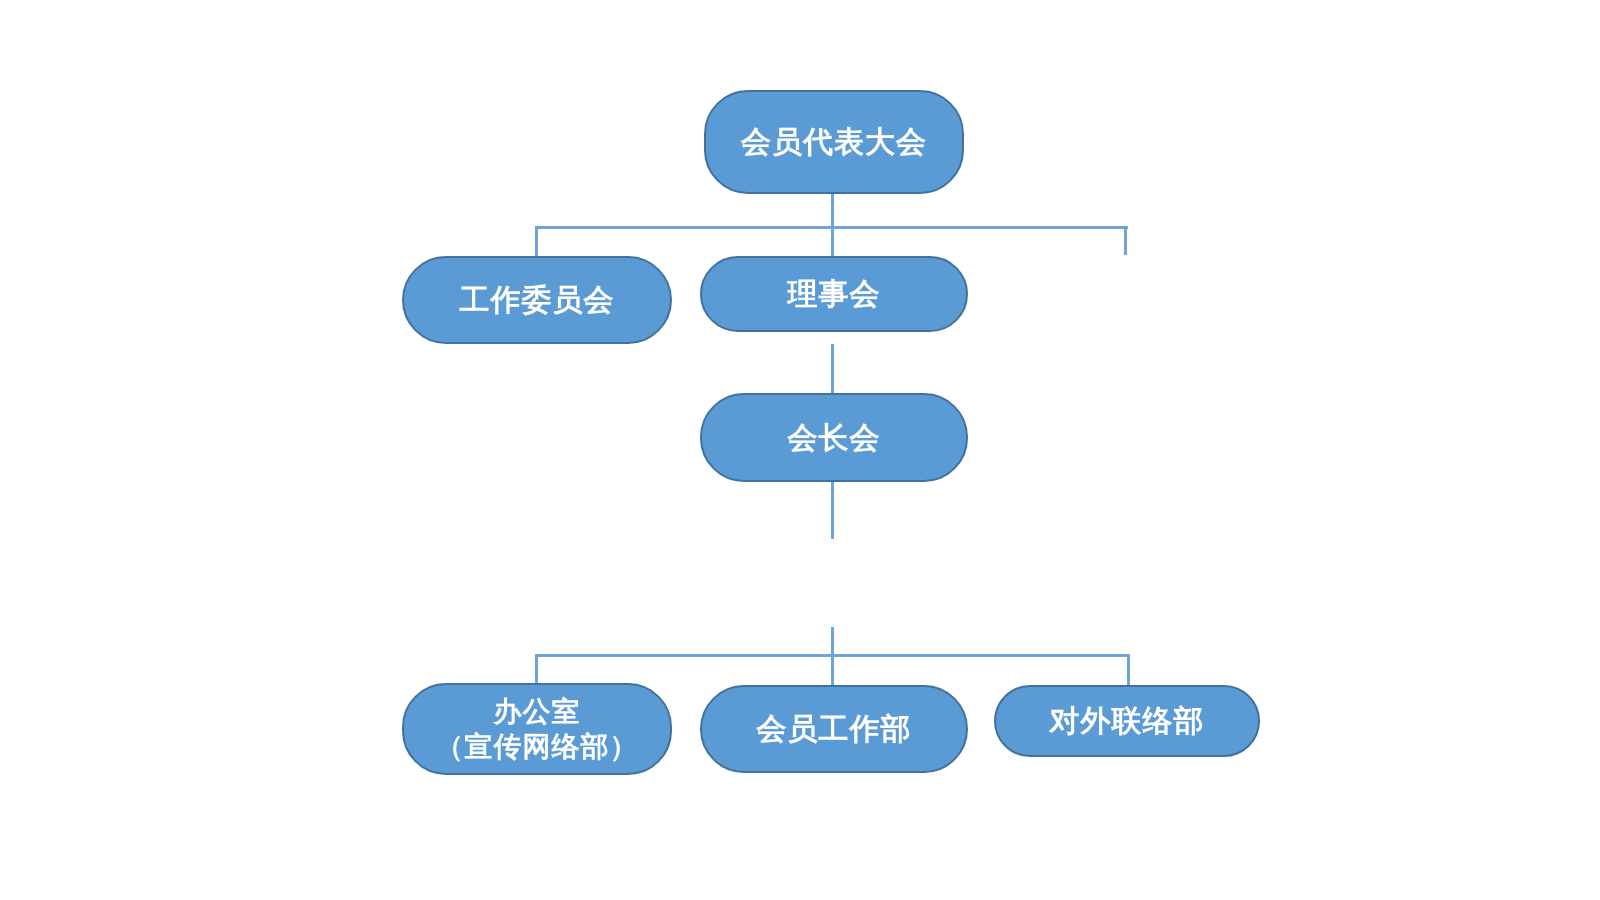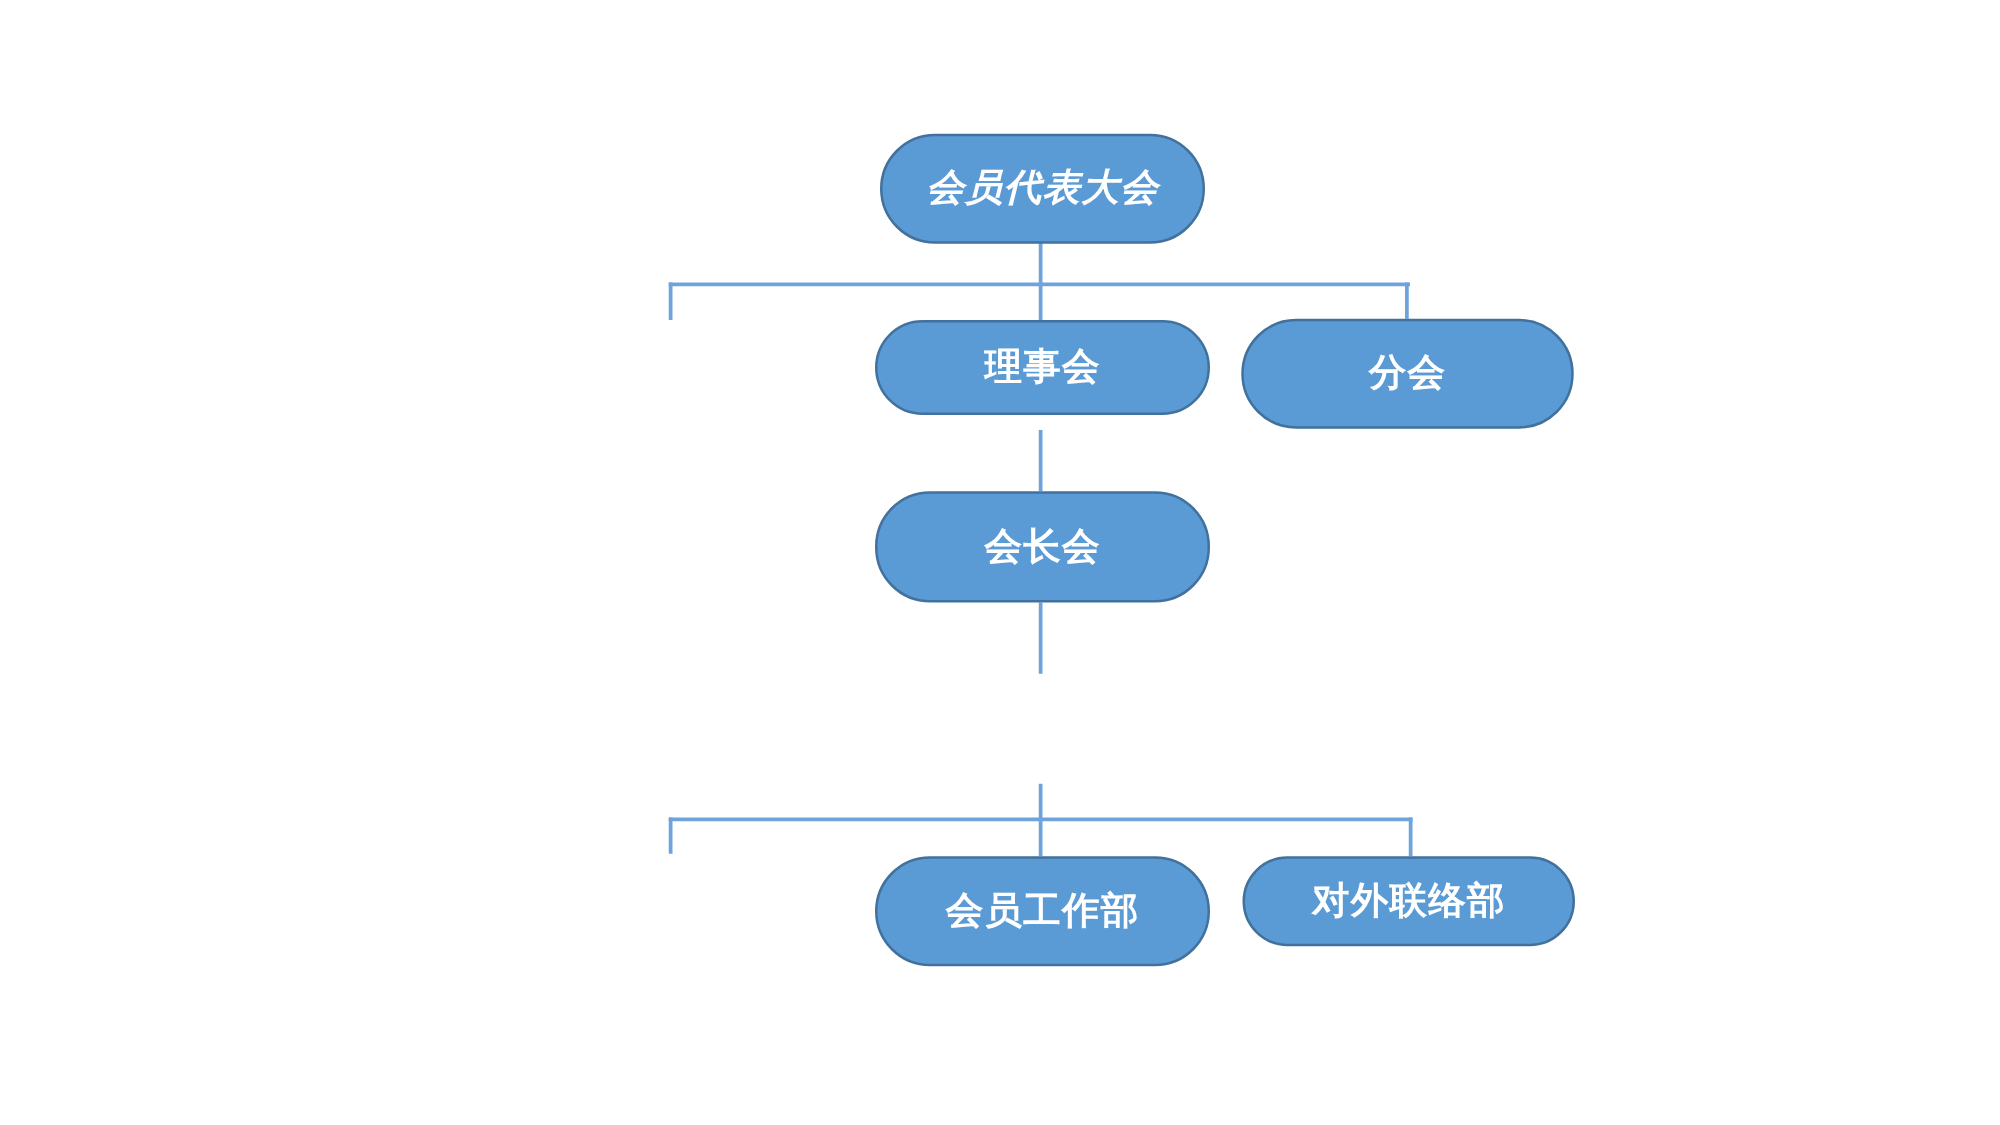--- a/index.html
+++ b/index.html
@@ -54,38 +54,42 @@
   <div class="line v" style="left:1124px; top:226px; height:29px;"></div>
 
   <div class="line v" style="left:831px; top:344px; height:49px;"></div>
   <div class="line v" style="left:831px; top:482px; height:57px;"></div>
 
   <div class="line v" style="left:831px; top:627px; height:58px;"></div>
   <div class="line h" style="left:535px; top:654px; width:595px;"></div>
   <div class="line v" style="left:535px; top:654px; height:29px;"></div>
   <div class="line v" style="left:1127px; top:654px; height:31px;"></div>
 
-  <div class="node" style="left:704px; top:107px; width:260px; height:88px;font-style:italic;">
+  <div class="node" style="left:704px; top:90px; width:260px; height:104px;">
     <span>会员代表大会</span>
   </div>
 
+  <div class="node" style="left:402px; top:256px; width:270px; height:88px;">
+    <span>工作委员会</span>
+  </div>
 
   <div class="node" style="left:700px; top:256px; width:268px; height:76px;">
     <span>理事会</span>
   </div>
 
-  <div class="node" style="left:993px; top:255px; width:266px; height:88px;">
-    <span>分会</span>
-  </div>
 
   <div class="node" style="left:700px; top:393px; width:268px; height:89px;">
     <span>会长会</span>
   </div>
 
 
+  <div class="node two-line" style="left:402px; top:683px; width:270px; height:92px;">
+    <span>办公室</span>
+    <span>（宣传网络部）</span>
+  </div>
 
   <div class="node" style="left:700px; top:685px; width:268px; height:88px;">
     <span>会员工作部</span>
   </div>
 
   <div class="node" style="left:994px; top:685px; width:266px; height:72px;">
     <span>对外联络部</span>
   </div>
 
 </div>

